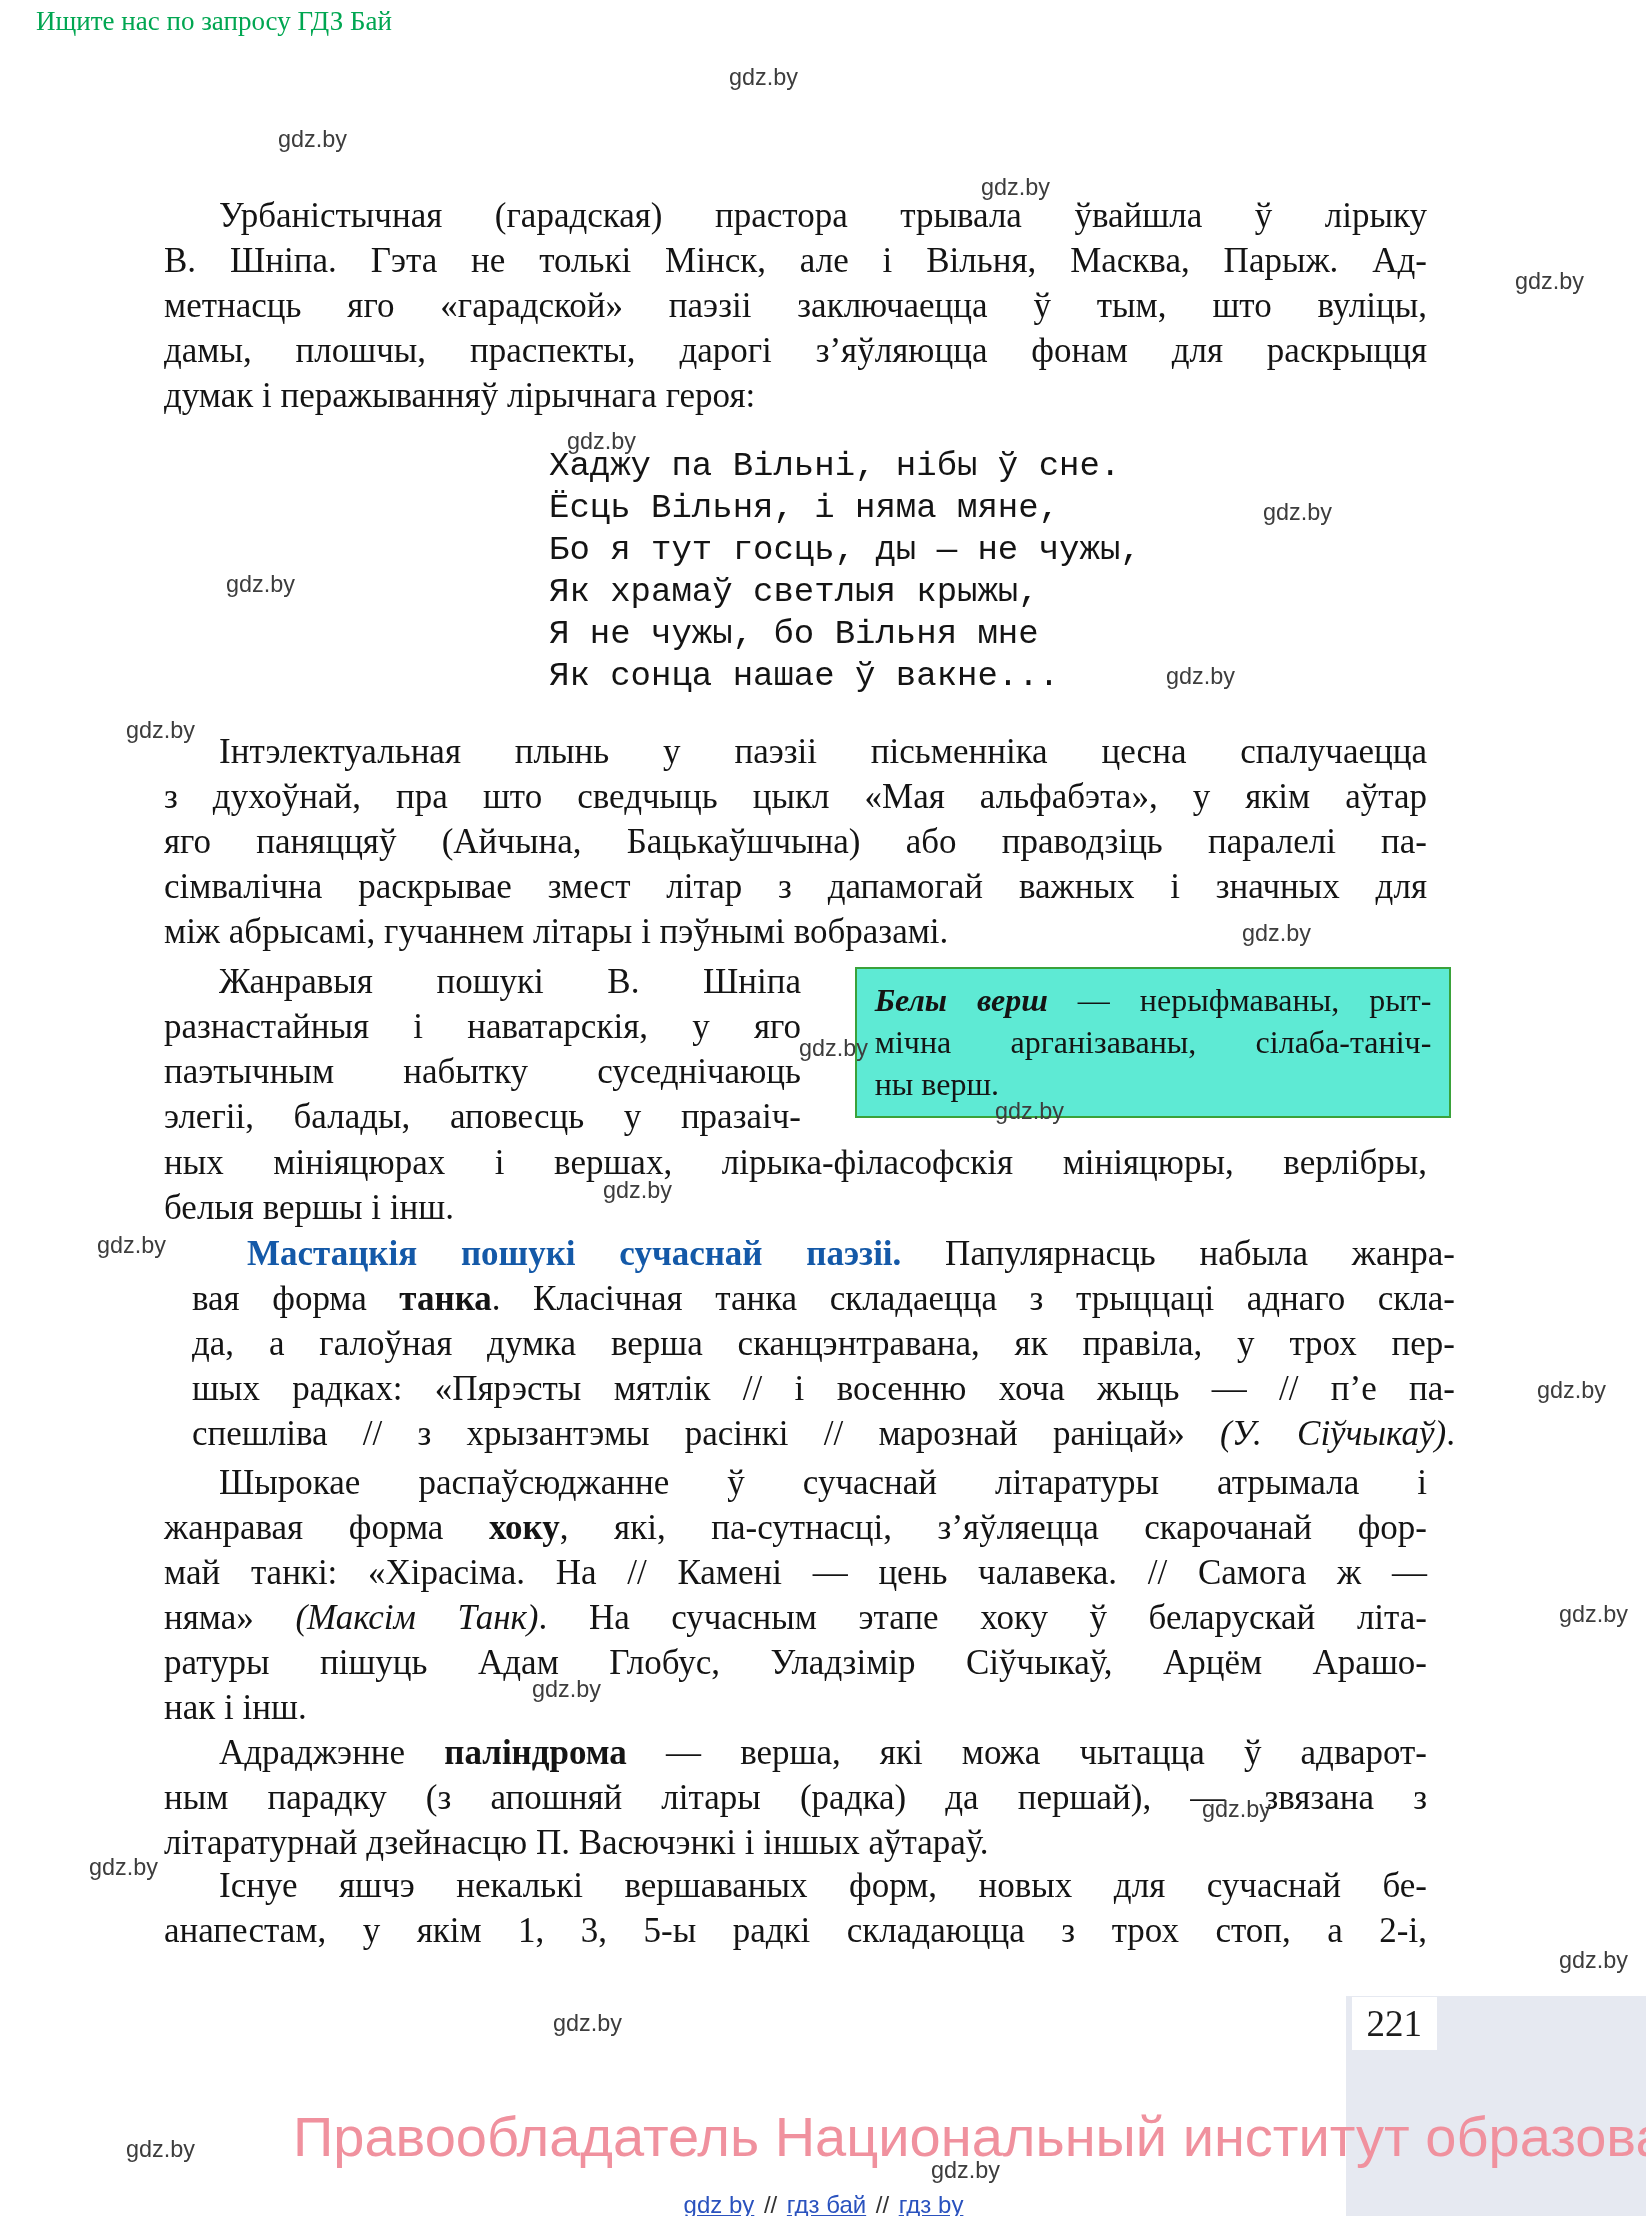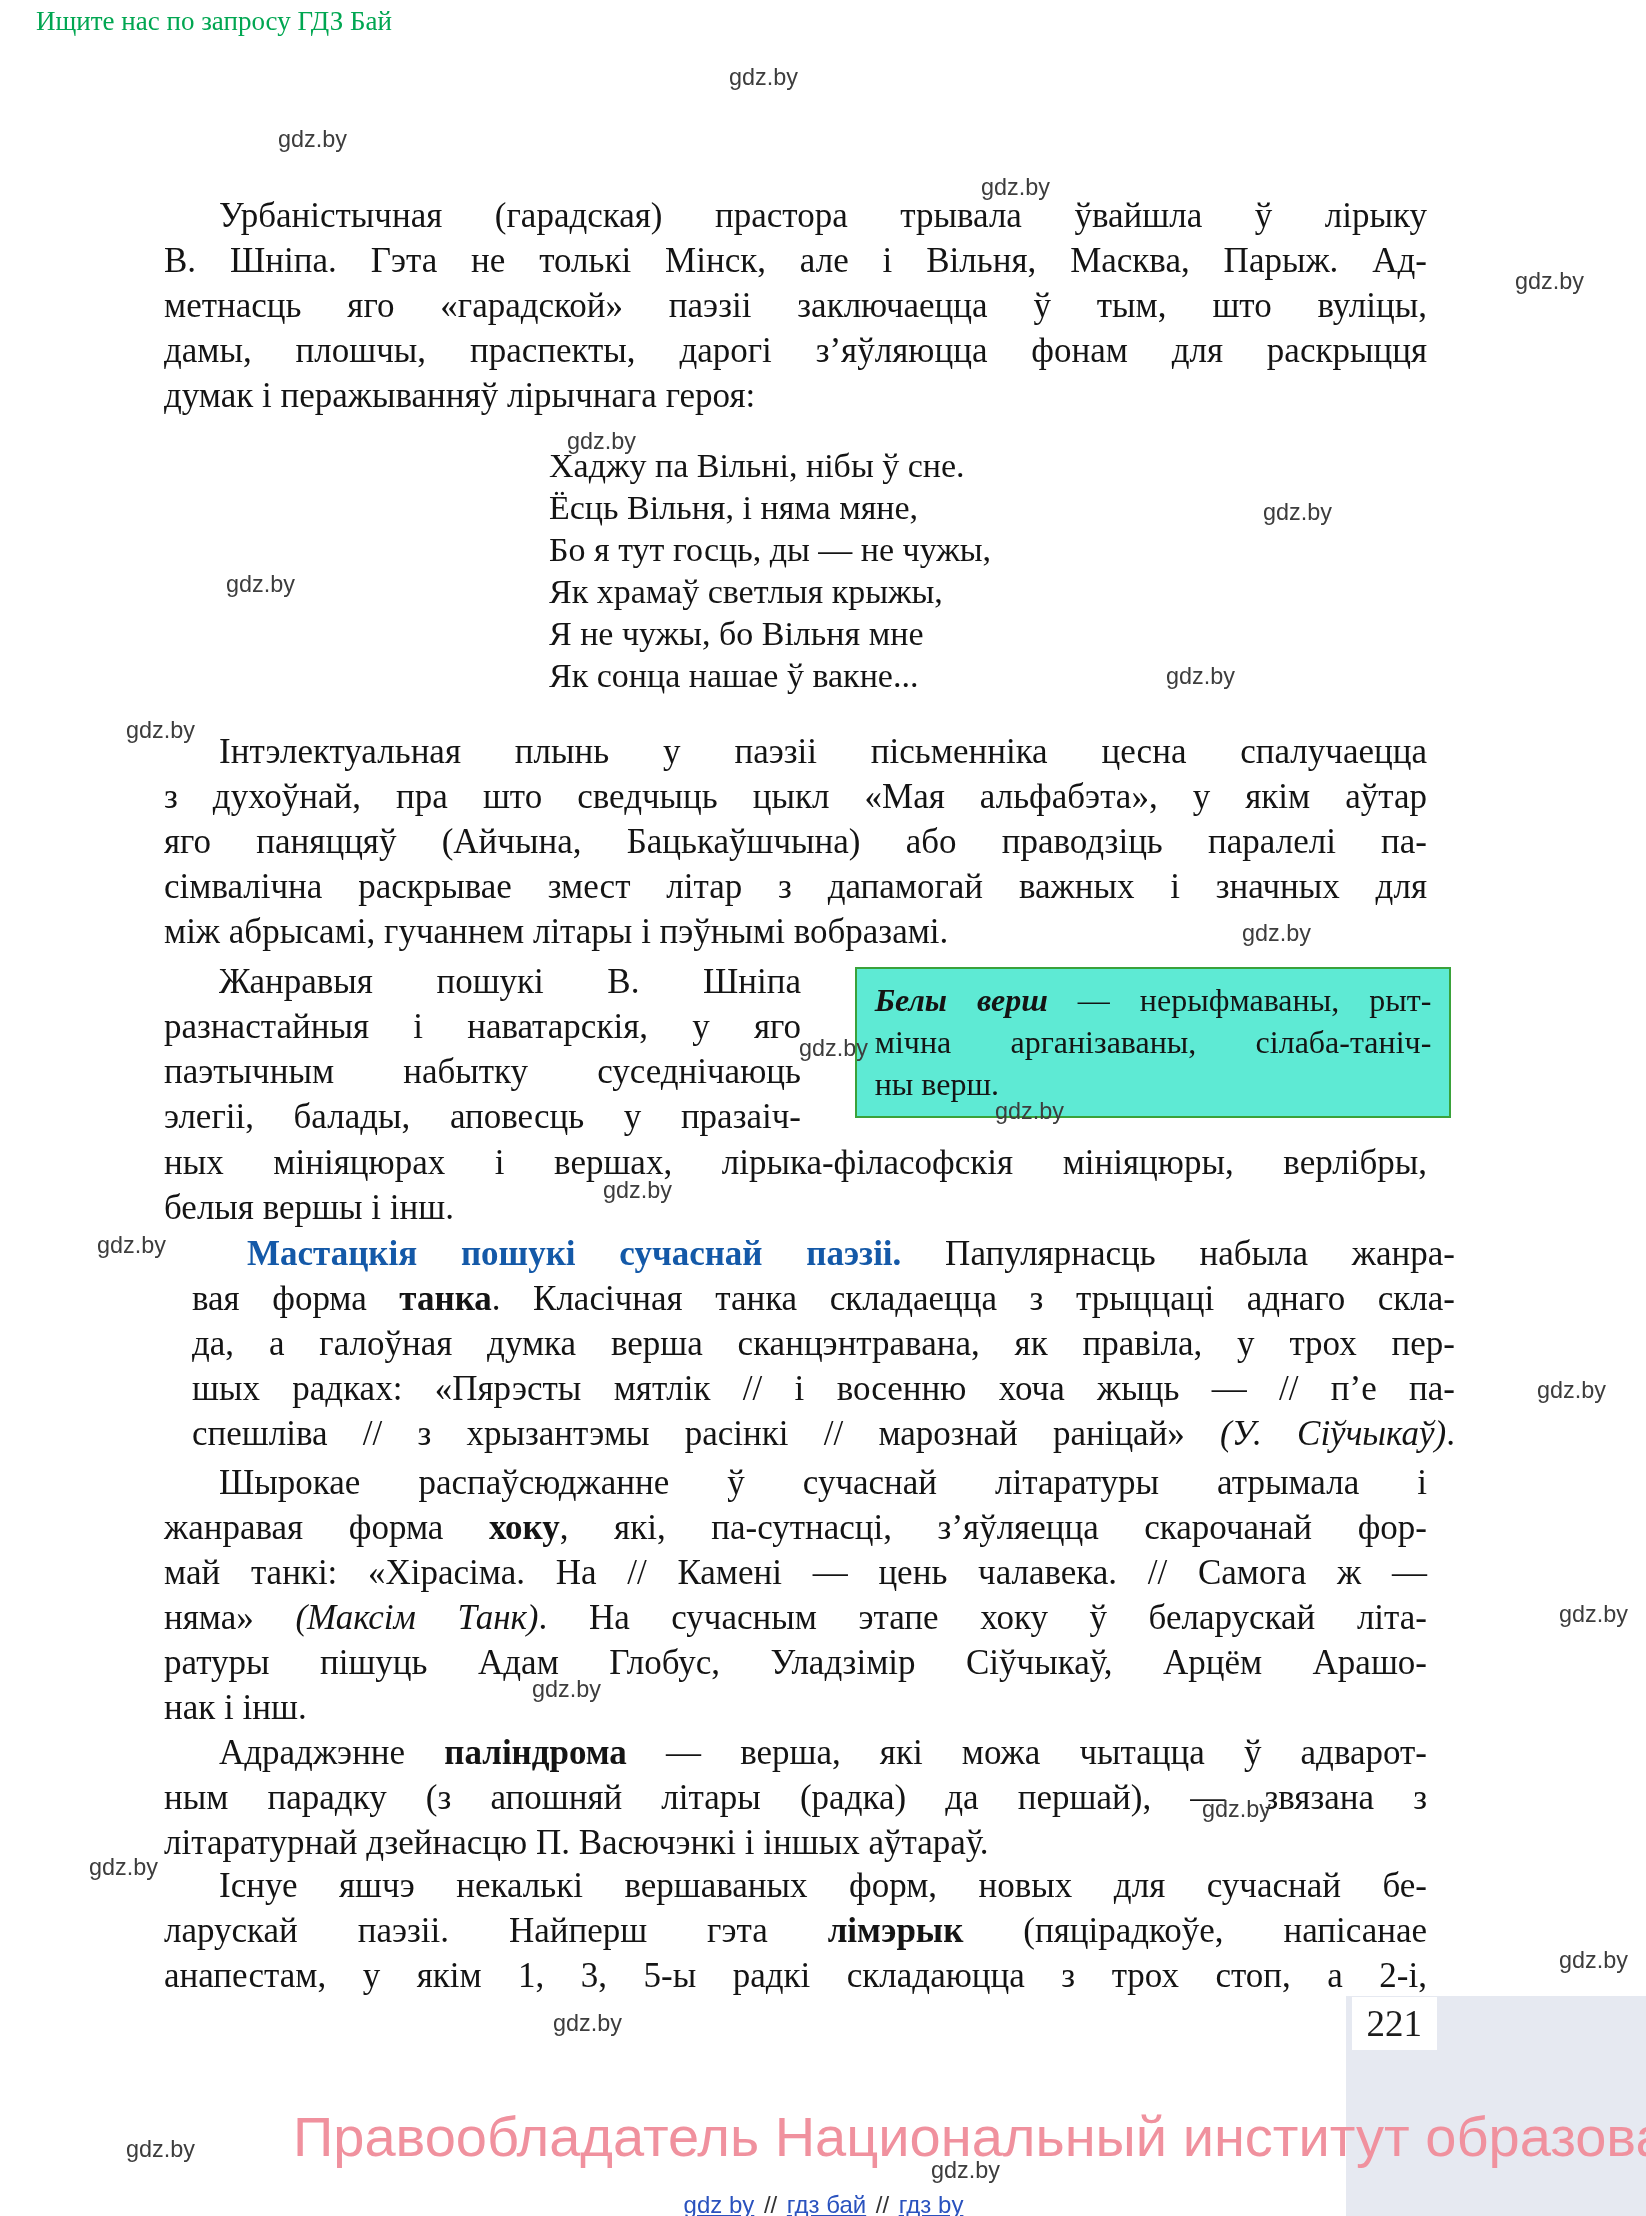--- a/index.html
+++ b/index.html
@@ -28,21 +28,21 @@
     position:absolute; left:164px; width:1263px;
     font-size:35px; line-height:45px;
   }
   .line { text-align:justify; text-align-last:justify; }
   .line.first { text-indent:55px; }
   .line.no-stretch { text-align-last:left; }
   .poem {
     position:absolute; left:549px; top:445px; width:725px;
     font-size:34px; line-height:42px;
   }
-  .poem .line { text-align:left; text-align-last:left; }
+  .poem .line { text-align:left; text-align-last:left;font-family:Liberation Mono, monospace; }
   .narrow { width:637px; }
   .defbox {
     position:absolute; left:855px; top:967px; width:596px;
     box-sizing:border-box;
     border:2.4px solid #3aa23a;
     background:#5eead4;
     padding:9.7px 17.7px 11.3px 17.7px;
     font-size:32px; line-height:42px;
     z-index:2;
   }
@@ -148,21 +148,20 @@
     </div>
 
   <div class="textblock" style="top:1730px;">
       <div class="line first"><span class="seg-r">Адраджэнне </span><span class="seg-b">паліндрома</span><span class="seg-r"> — верша, які можа чытацца ў адварот-</span></div>
       <div class="line"><span class="seg-r">ным парадку (з апошняй літары (радка) да першай), — звязана з</span></div>
       <div class="line no-stretch"><span class="seg-r">літаратурнай дзейнасцю П. Васючэнкі і іншых аўтараў.</span></div>
     </div>
 
   <div class="textblock" style="top:1863px;">
       <div class="line first"><span class="seg-r">Існуе яшчэ некалькі вершаваных форм, новых для сучаснай бе-</span></div>
-      <div class="line"><span class="seg-r">ларускай паэзіі. Найперш гэта </span><span class="seg-b">лімэрык</span><span class="seg-r"> (пяцірадкоўе, напісанае</span></div>
       <div class="line"><span class="seg-r">анапестам, у якім 1, 3, 5-ы радкі складаюцца з трох стоп, а 2-і,</span></div>
     </div>
 
   <div class="gray-rect"></div>
 
   <div class="pagenum">221</div>
 
   <div class="copyright">Правообладатель Национальный институт образования</div>
 
   <div class="footer-links">

